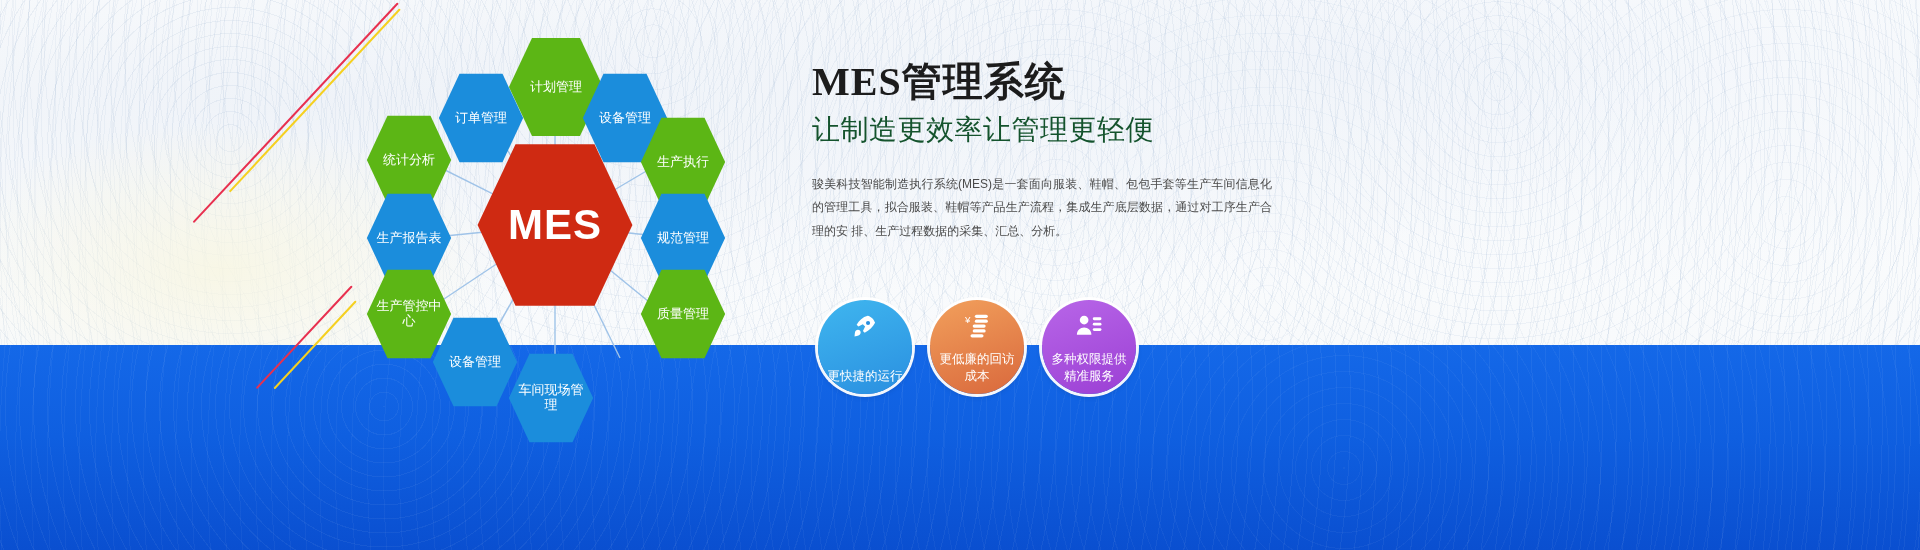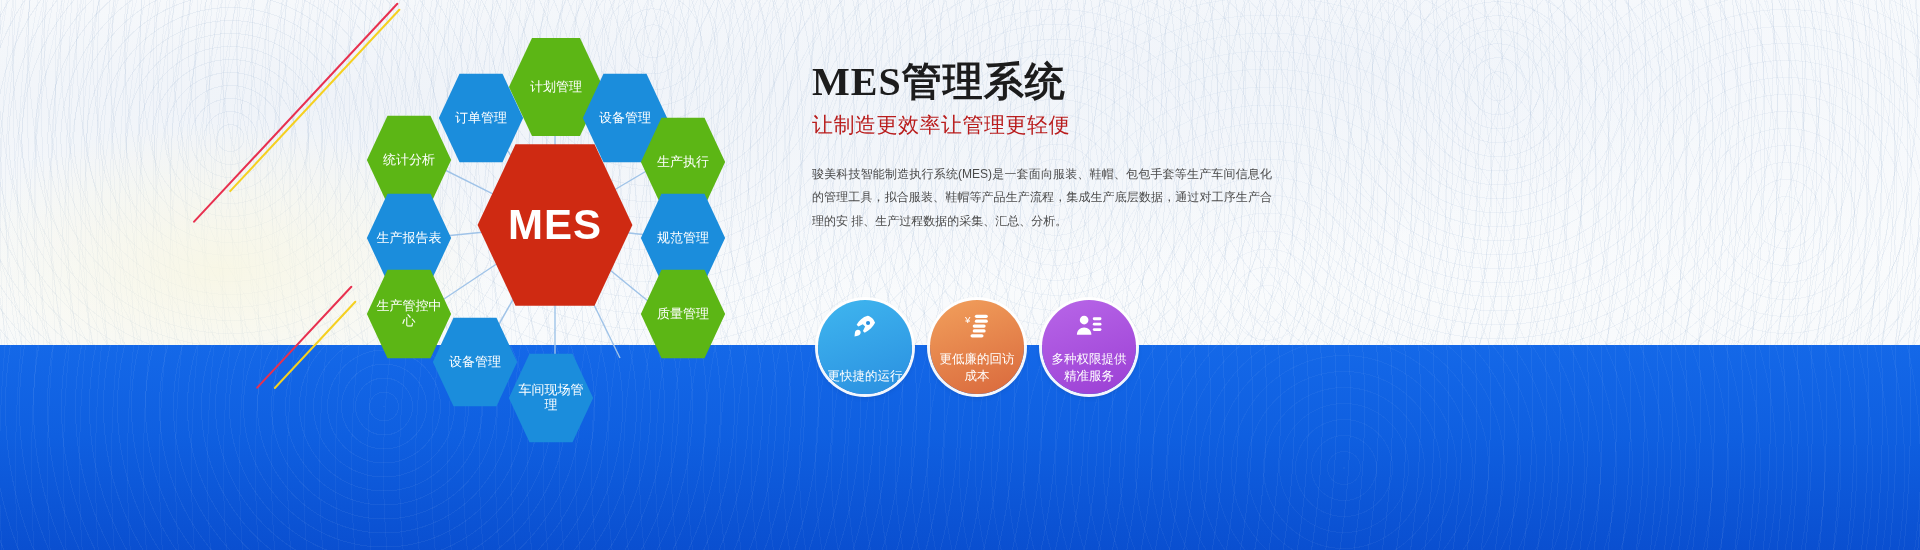--- a/index.html
+++ b/index.html
@@ -76,21 +76,21 @@
   }
 
   
   #copy { position:absolute; left:812px; top:60px; width:470px; }
   #copy h1 {
     font-family:"Liberation Serif","DejaVu Serif",serif;
     font-size:40px; font-weight:bold; color:#1c1c1c; letter-spacing:1px;
     line-height:1.12;
   }
   #copy h2 {
-    font-size:21px; font-weight:normal; color:#b91c1c;
+    font-size:28px; font-weight:normal; color:#14532d;
     margin-top:6px; letter-spacing:.5px;
   }
   #copy .desc {
     margin-top:24px; width:460px;
     font-size:12px; line-height:1.95; color:#4a4a4a;
     text-align:justify;
   }
 
   
   #badges { position:absolute; left:818px; top:300px; display:flex; gap:18px; }

